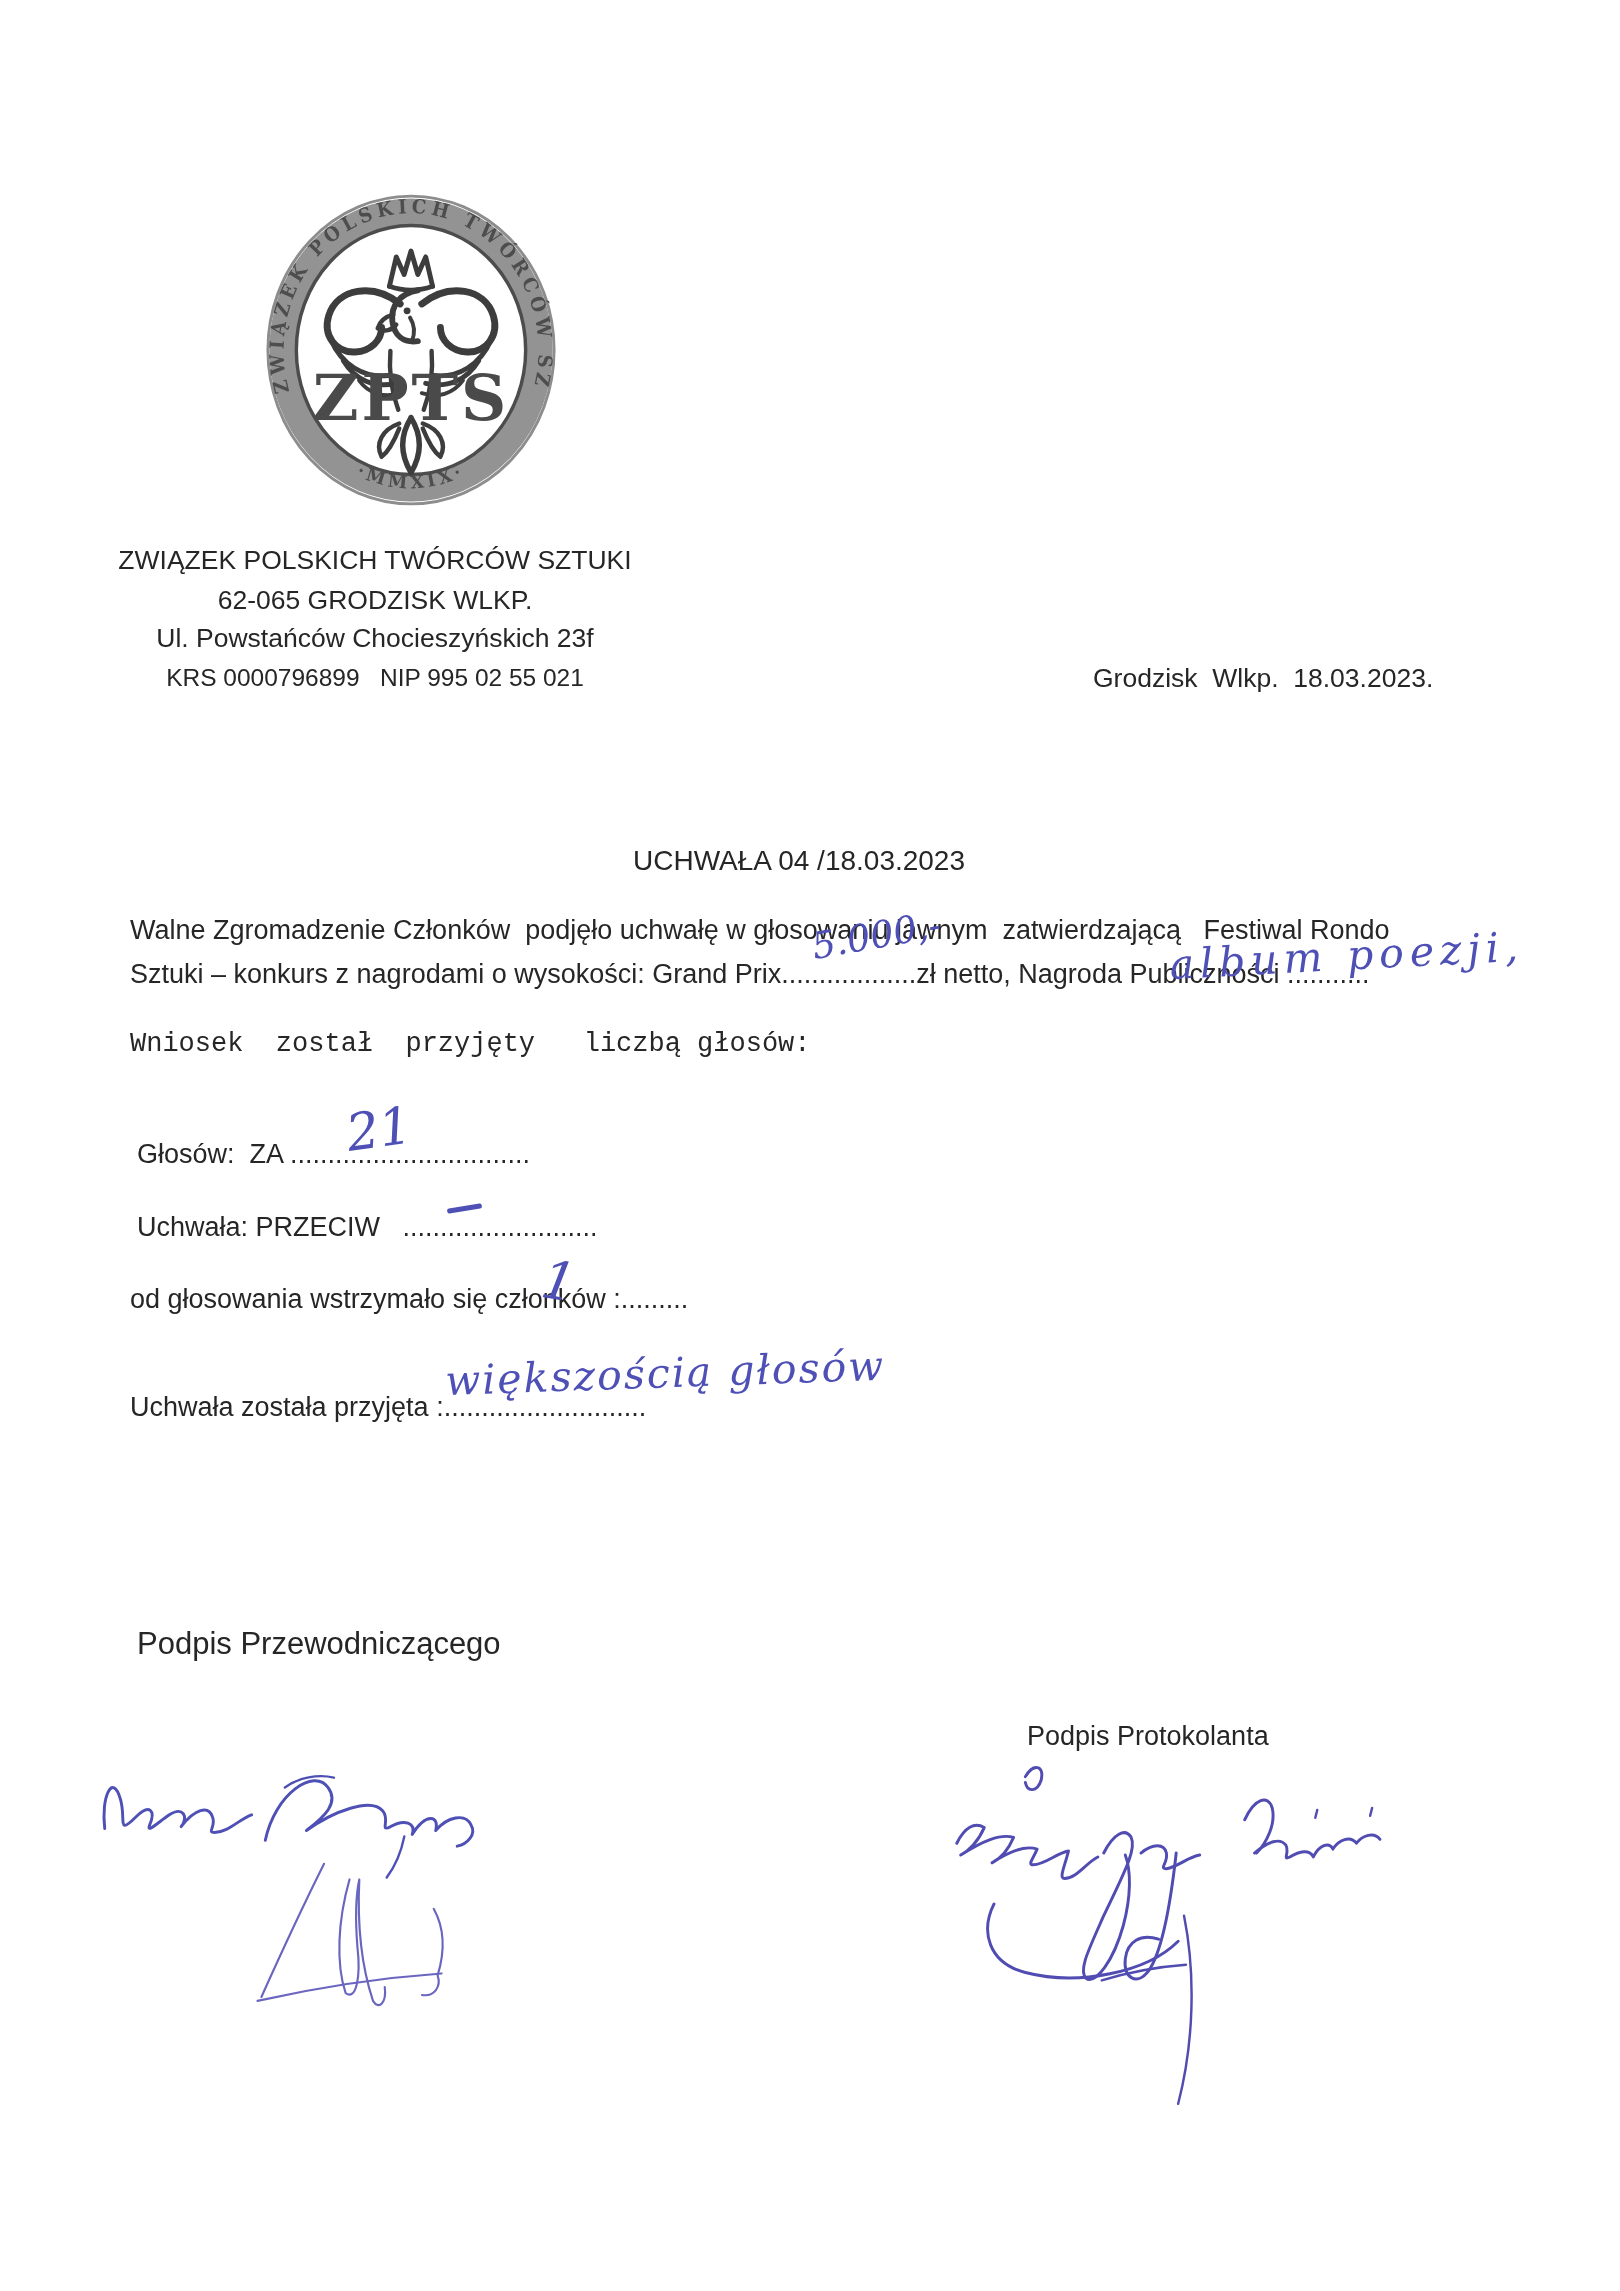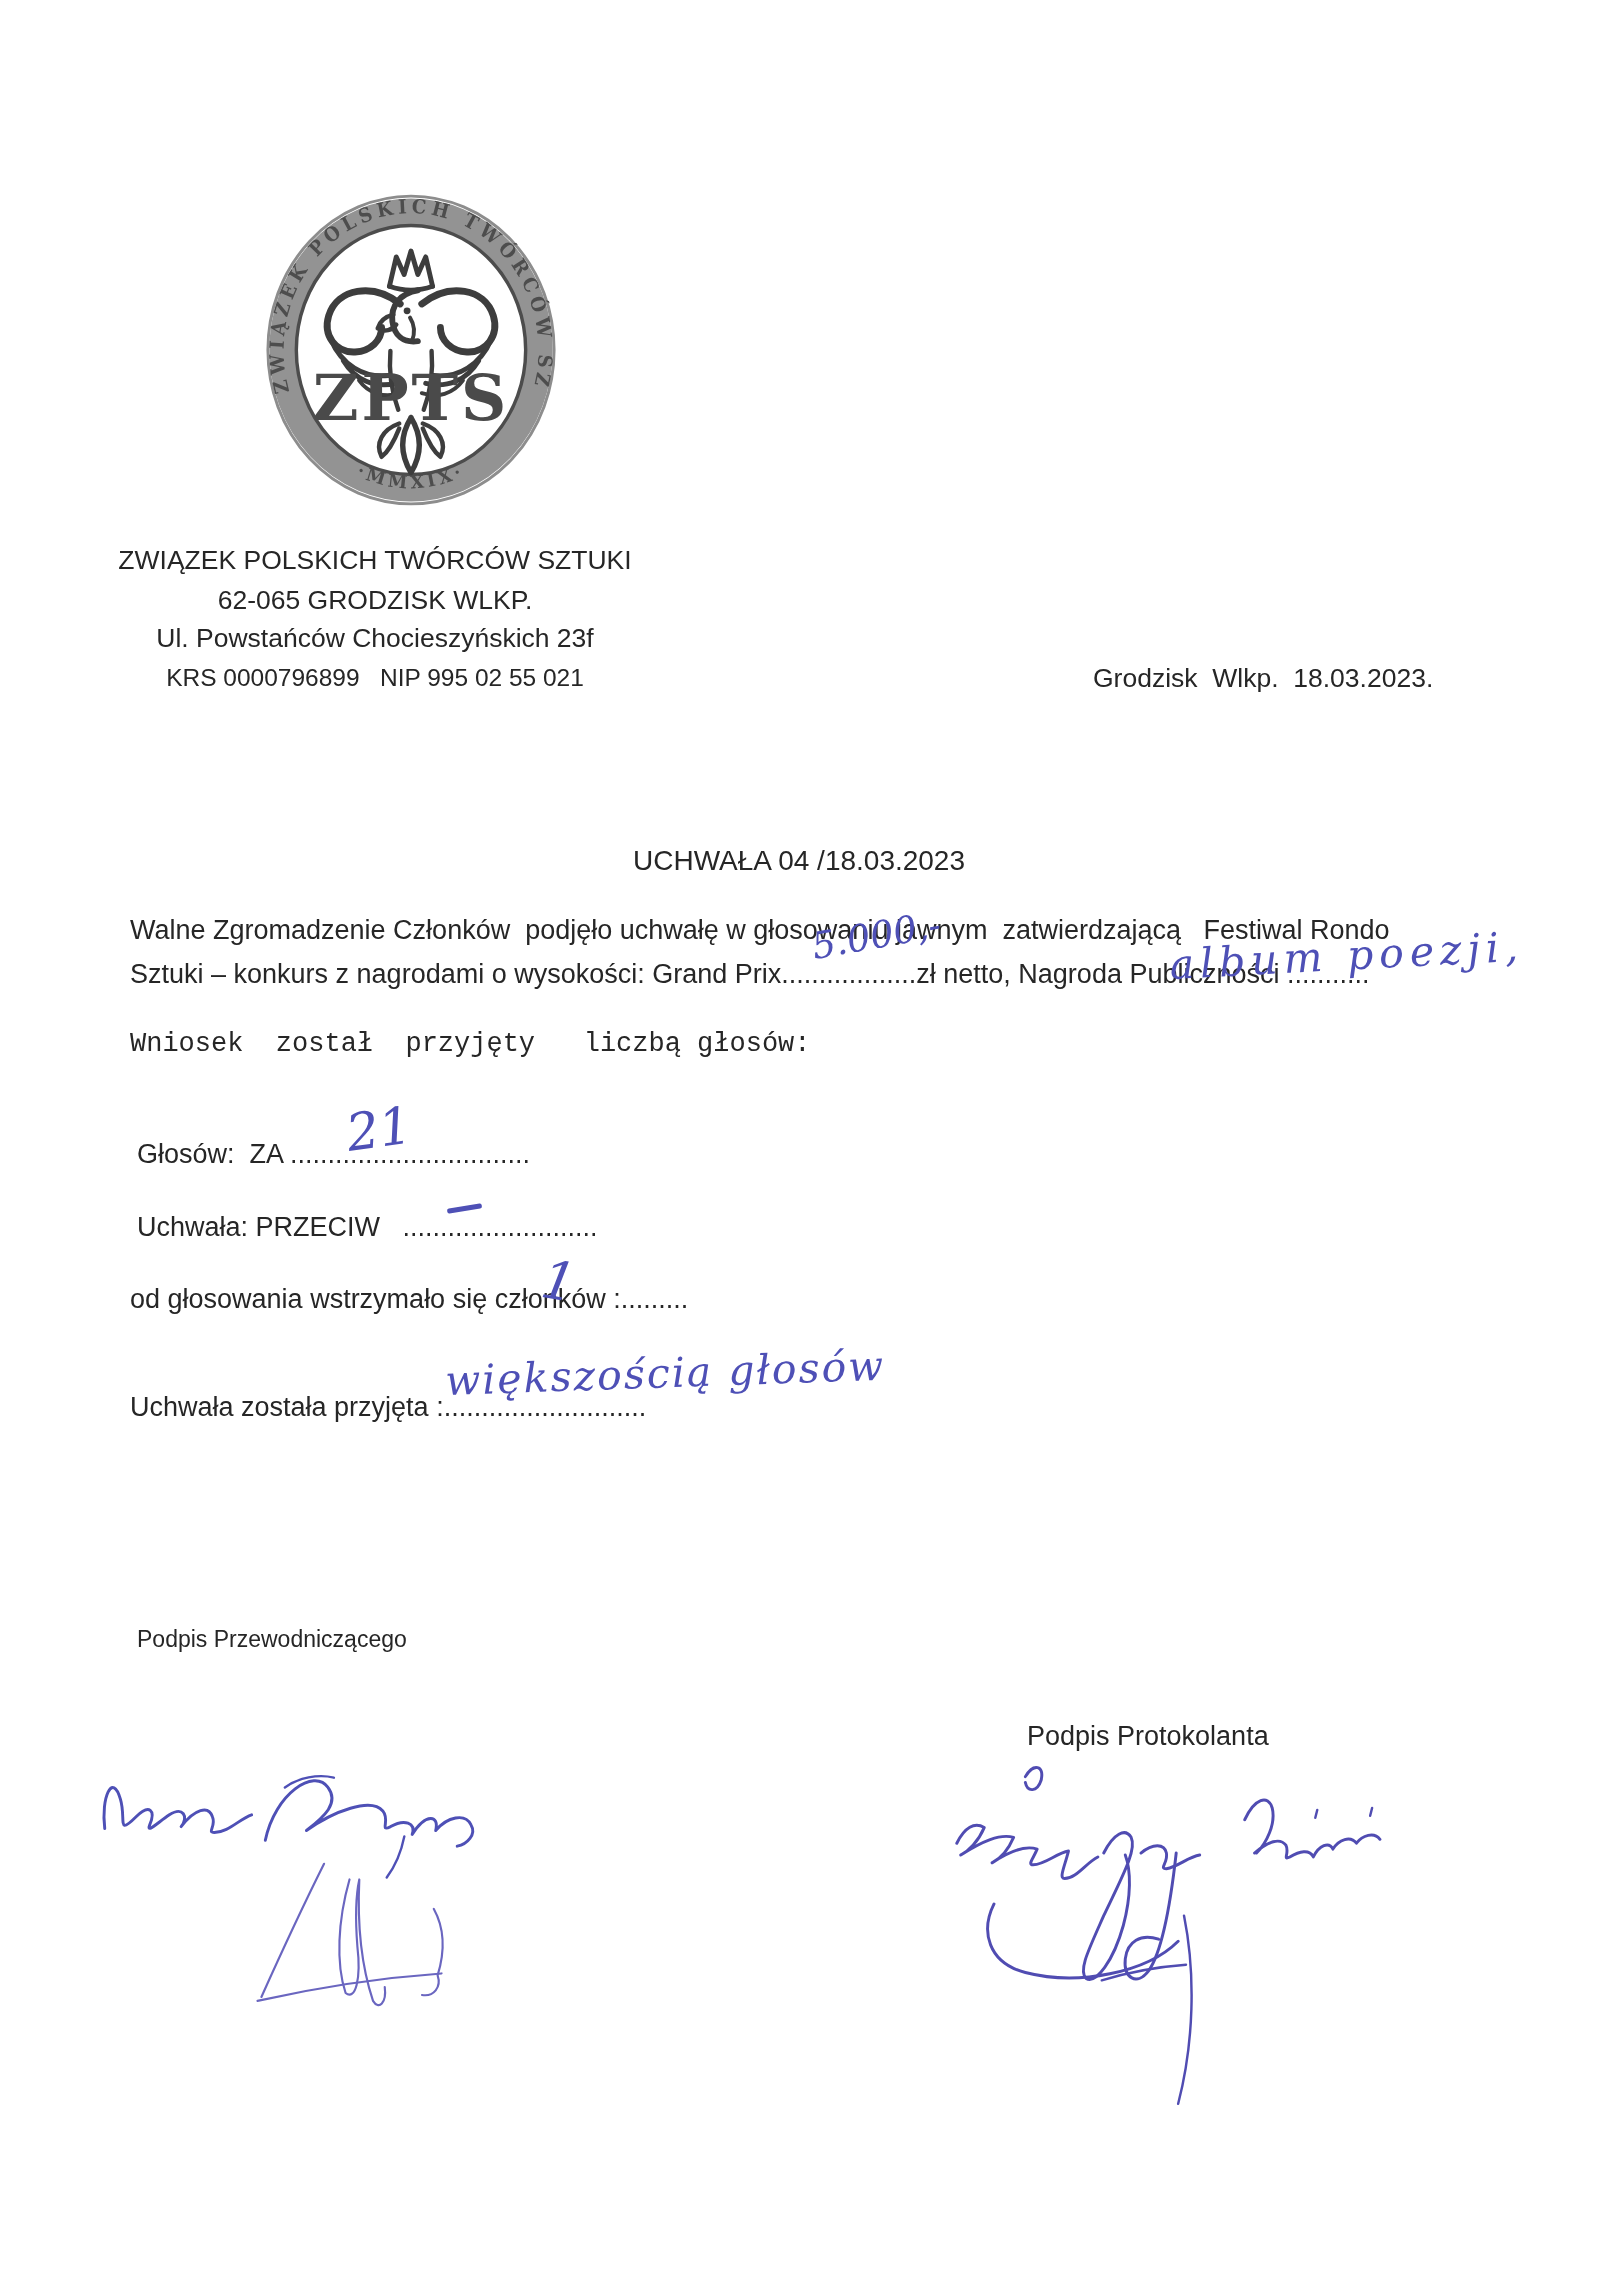--- a/index.html
+++ b/index.html
@@ -90,21 +90,21 @@
 
   <div class="printed" style="left:137px;top:1212px;font-size:27px;">Uchwała: PRZECIW   ..........................</div>
   <div class="hand-dash" style="left:447px;top:1206px;width:35px;height:4.9px;transform:rotate(-9deg);"></div>
 
   <div class="printed" style="left:130px;top:1284px;font-size:27px;">od głosowania wstrzymało się członków :.........</div>
   <div class="hand" style="left:537px;top:1247px;font-size:53px;transform:rotate(10deg);">1</div>
 
   <div class="printed" style="left:130px;top:1392px;font-size:27px;">Uchwała została przyjęta :...........................</div>
   <div class="hand" style="left:446px;top:1357px;font-size:41px;letter-spacing:2px;transform:rotate(-2deg);">większością głosów</div>
 
-  <div class="printed" style="left:137px;top:1626px;font-size:23px;">Podpis Przewodniczącego</div>
+  <div class="printed" style="left:137px;top:1626px;font-size:31px;">Podpis Przewodniczącego</div>
   <div class="printed" style="left:993px;top:1721px;font-size:27px;margin-left:34px;">Podpis Protokolanta</div>
 
   <div class="sig" style="left:93px;top:1754px;">
     <svg width="421" height="294" viewBox="0 0 430 300" fill="none" stroke="#4e50b6" stroke-width="3" stroke-linecap="round" stroke-linejoin="round">
       <path d="M12,76 C8,44 20,18 28,46 C34,66 24,84 44,64 C58,50 64,58 58,72 C54,82 66,70 78,62 C92,53 98,64 90,74 C104,56 118,52 122,64 C126,74 116,80 124,80 C138,80 150,66 162,62"></path>
       <path d="M176,88 C186,40 226,14 240,34 C252,50 236,64 218,78 C246,58 284,44 296,58 C304,68 292,80 304,74 C318,66 330,70 326,82 C340,60 354,62 350,78 C362,64 380,60 386,72 C392,82 382,92 372,94"></path>
       <path d="M196,34 C210,24 230,20 246,24" stroke-width="2.5"></path>
       <path d="M318,84 C314,104 306,118 300,126" stroke-width="2.5"></path>
       <g stroke="#6a66c0" stroke-width="2.2">
         <path d="M236,112 C212,160 190,208 172,248"></path>

